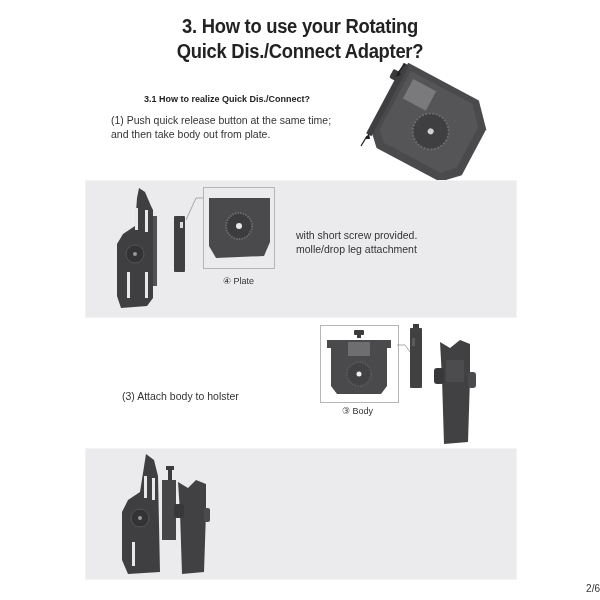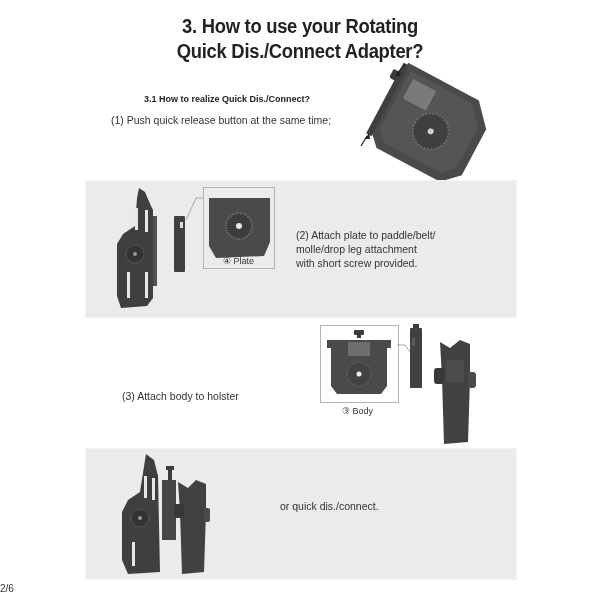--- a/index.html
+++ b/index.html
@@ -6,35 +6,36 @@
   body { width:600px; height:600px; background:#ffffff; position:relative; overflow:hidden;
          font-family:"Liberation Sans", "DejaVu Sans", sans-serif; color:#333; }
   .abs { position:absolute; }
   .title { left:0; width:600px; top:14px; text-align:center; font-family:"Liberation Sans", sans-serif;
            font-weight:bold; font-size:20px; line-height:25px; color:#222; letter-spacing:-0.3px; transform:scaleX(0.92); }
   .subhead { left:111px; top:94px; font-size:9px; font-weight:bold; color:#222;margin-left:33px; }
   .step { font-size:10.5px; line-height:14px; color:#333; }
   .panel { background:#ebebed; border:1px solid #f3f3f3; }
   .caption { font-size:9px; color:#333; }
   .frame { border:1px solid #b5b5b5; background:#ebebed; }
-  .pagenum { left:0; width:600px; top:583px; text-align:left; font-size:10px; color:#333; }
+  .pagenum { left:0; width:600px; top:583px; text-align:right; font-size:10px; color:#333; }
   svg { display:block; }
 </style>
 </head>
 <body>
 
 <div class="abs title">
   <div>3. How to use your Rotating</div>
   <div>Quick Dis./Connect Adapter?</div>
 </div>
 
 <div class="abs subhead">3.1 How to realize Quick Dis./Connect?</div>
 
 <div class="abs step" style="left:111px; top:113px;">
   <div><span>(1)</span> <span>Push quick release button at the same time;</span></div>
+  <div>and then take body out from plate.</div>
 </div>
 
 <div class="abs" style="left:355px; top:62px;">
   <svg width="150" height="118" viewBox="0 0 150 118">
     <g transform="rotate(28 75 60)">
       <path d="M28 18 L108 18 L128 40 L128 92 L112 108 L40 108 L28 96 Z" fill="#4a4a4c"></path>
       <path d="M34 24 L104 24 L120 42 L120 88 L108 100 L44 100 L34 90 Z" fill="#555557"></path>
       <rect x="40" y="30" width="26" height="22" fill="#7a7a7c"></rect>
       <circle cx="80" cy="68" r="18" fill="#3f3f41" stroke="#6a6a6c" stroke-width="2" stroke-dasharray="2 1.5"></circle>
       <circle cx="80" cy="68" r="3" fill="#d0d0d0"></circle>
@@ -79,26 +80,25 @@
     </svg>
 </div>
 
 <div class="abs frame" style="left:203px; top:187px; width:70px; height:80px;">
   <svg width="70" height="80" viewBox="0 0 70 80">
     <path d="M5 10 L66 10 L66 54 L60 68 L12 70 L5 58 Z" fill="#4a4a4c"></path>
     <circle cx="35" cy="38" r="13" fill="#3c3c3e" stroke="#6c6c6e" stroke-width="2" stroke-dasharray="1.5 1.2"></circle>
     <circle cx="35" cy="38" r="3" fill="#e8e8e8"></circle>
   </svg>
 </div>
-<div class="abs caption" style="left:223px; top:256px;">④ Plate</div>
+<div class="abs caption" style="left:223px; top:276px;">④ Plate</div>
 
 <div class="abs step" style="left:296px; top:228px;">
-  <div><span>(2)</span> <span>Attach plate to paddle/belt/</span></div>
+  <div>with short screw provided.</div>
   <div>molle/drop leg attachment</div>
-  <div>with short screw provided.</div>
 </div>
 
 <div class="abs step" style="left:122px; top:362px;margin-top:27px;">
   <div><span>(3)</span> <span>Attach body to holster</span></div>
 </div>
 
 <div class="abs frame" style="left:320px; top:325px; width:77px; height:76px; background:#ffffff;">
   <svg width="77" height="76" viewBox="0 0 77 76">
     <rect x="33" y="4" width="10" height="5" rx="1" fill="#3c3c3e"></rect>
     <rect x="36" y="8" width="4" height="4" fill="#3c3c3e"></rect>
@@ -145,16 +145,15 @@
     <rect x="44" y="28" width="14" height="60" fill="#464648"></rect>
     <rect x="50" y="18" width="4" height="10" fill="#3c3c3e"></rect>
     <rect x="48" y="14" width="8" height="4" fill="#3c3c3e"></rect>
     <path d="M60 30 L70 36 L78 28 L88 32 L88 60 L86 120 L64 122 L62 60 Z" fill="#414143"></path>
     <rect x="56" y="52" width="10" height="14" rx="3" fill="#38383a"></rect>
     <rect x="86" y="56" width="6" height="14" rx="2" fill="#4a4a4c"></rect>
   </svg>
 </div>
 
 <div class="abs step" style="left:280px; top:499px;">
-  <div>or quick dis./connect.</div>
 </div>
 
 <div class="abs pagenum">2/6</div>
 
 </body></html>

